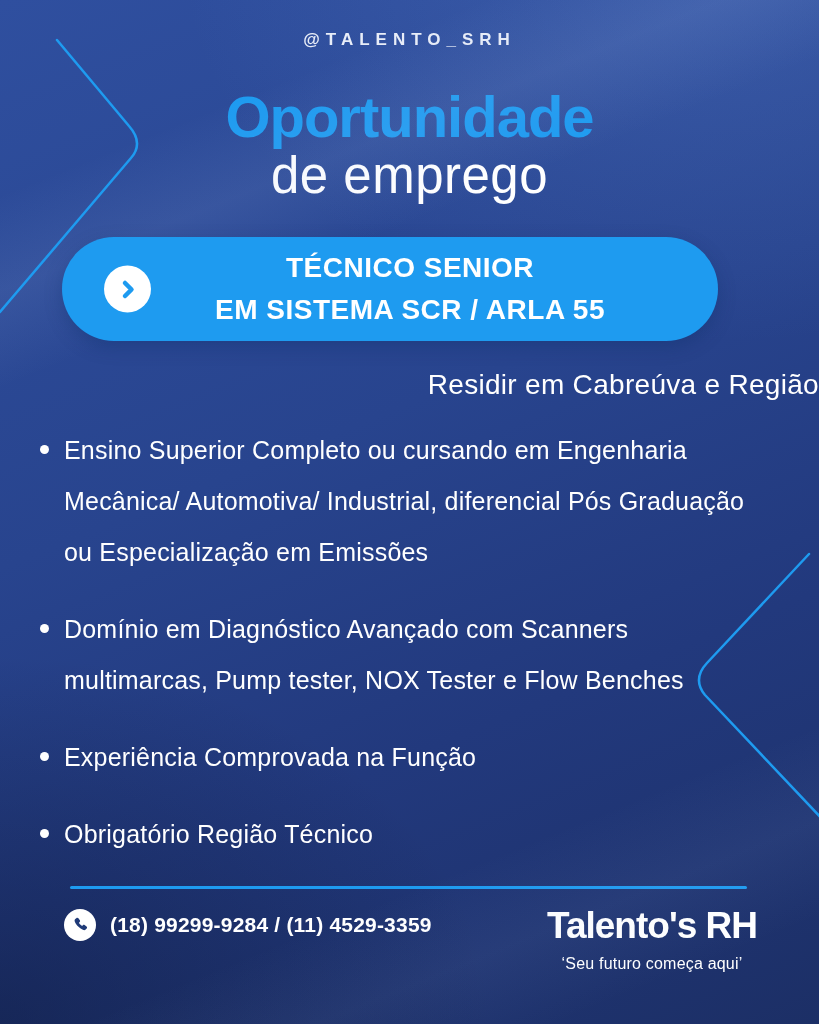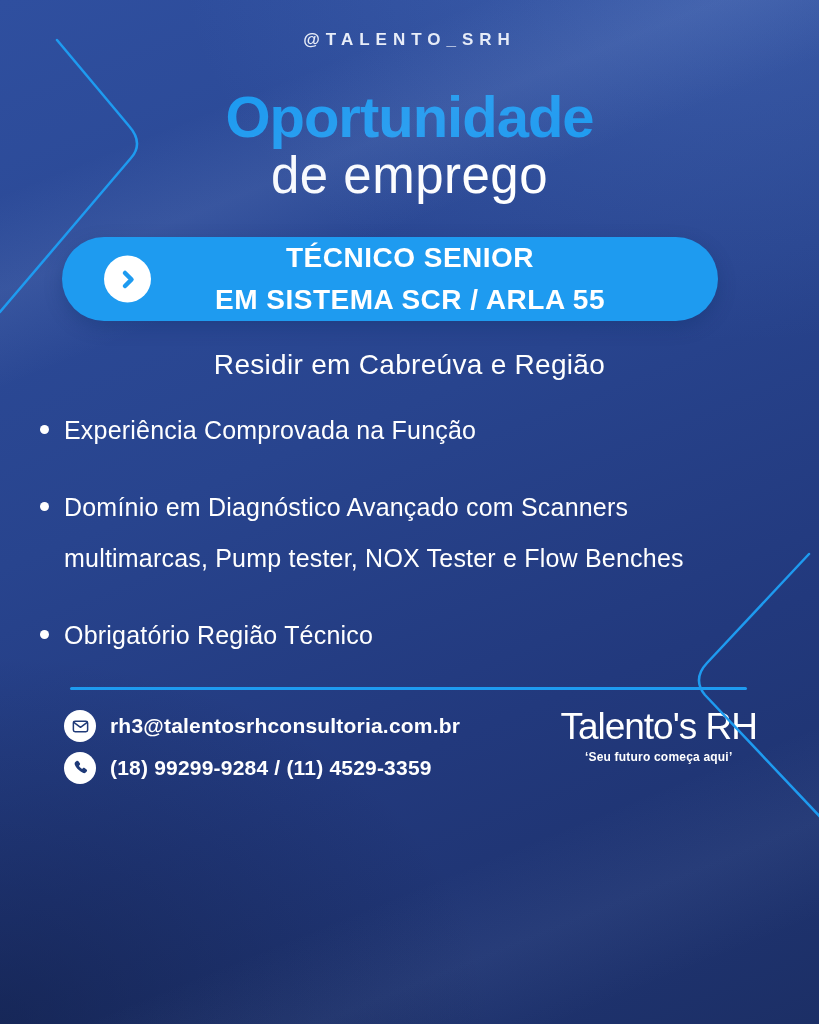--- a/index.html
+++ b/index.html
@@ -44,42 +44,42 @@
     margin-top:4px;
     text-align:center;
     font-size:51px; font-weight:300;
     letter-spacing:0.5px;
     color:#ffffff;
     line-height:1.0;
   }
   .pill {
     position:relative;
     margin:36px 0 0 62px;
-    width:656px; height:84px;
+    width:656px; height:104px;
     border-radius:52px;
     display:flex; align-items:center; justify-content:center;
     box-shadow:0 6px 18px rgba(0,40,90,0.25);
   }
   .pill .arrow-circle {
     position:absolute; left:42px; top:50%;
     transform:translateY(-50%);
     width:47px; height:47px; border-radius:50%;
     background:#ffffff;
     display:flex; align-items:center; justify-content:center;
   }
   .pill .txt {
     text-align:center;
     font-size:28px; font-weight:600;
     letter-spacing:0.5px;
     line-height:1.5;
     padding-left:40px;
   }
   .location {
     margin-top:28px;
-    text-align:center;
+    text-align:right;
     font-size:28px; font-weight:400;
     letter-spacing:0.3px;
   }
   ul.reqs {
     list-style:none;
     margin:24px 44px 0 40px;
   }
   ul.reqs li {
     position:relative;
     padding-left:24px;
@@ -113,27 +113,27 @@
     display:flex; align-items:center; justify-content:center;
     margin-right:14px;
     flex:0 0 auto;
   }
   .contact-text {
     font-size:21px; font-weight:700;
     letter-spacing:0.2px;
   }
   .logo { text-align:center; margin-top:-2px; }
   .logo-name {
-    font-size:37px; font-weight:400;
+    font-size:37px; font-weight:700;
     letter-spacing:-1px;
     line-height:1.0;
   }
   .logo-tagline {
-    margin-top:5px;
-    font-size:12px; font-weight:700;
+    margin-top:11px;
+    font-size:16px; font-weight:400;
     letter-spacing:0.2px;
   }
 </style>
 </head>
 <body>
 
 <div class="poster">
 
   <div class="streak s1"></div>
   <div class="streak s2"></div>
@@ -156,38 +156,30 @@
     </span>
     <div class="txt">
       <div>TÉCNICO SENIOR</div>
       <div>EM SISTEMA SCR / ARLA 55</div>
     </div>
   </div>
 
   <div class="location">Residir em Cabreúva e Região</div>
 
   <ul class="reqs">
+    <li>Ensino Superior Completo ou cursando em Engenharia Mecânica/ Automotiva/ Industrial, diferencial Pós Graduação ou Especialização em Emissões</li>
+    <li>Domínio em Diagnóstico Avançado com Scanners multimarcas, Pump tester, NOX Tester e Flow Benches</li>
     <li>Experiência Comprovada na Função</li>
-    <li>Domínio em Diagnóstico Avançado com Scanners multimarcas, Pump tester, NOX Tester e Flow Benches</li>
     <li>Obrigatório Região Técnico</li>
   </ul>
 
   <div class="divider" style="background:#1E9BF0"></div>
 
   <div class="footer">
     <div>
-      <div class="contact-row">
-        <span class="contact-icon">
-          <svg width="19" height="19" viewBox="0 0 24 24">
-            <rect x="3" y="5.5" width="18" height="13" rx="2.2" fill="none" stroke="#1F3A78" stroke-width="1.9"></rect>
-            <path d="M4 7 L12 13 L20 7" fill="none" stroke="#1F3A78" stroke-width="1.9" stroke-linecap="round" stroke-linejoin="round"></path>
-          </svg>
-        </span>
-        <span class="contact-text">rh3@talentosrhconsultoria.com.br</span>
-      </div>
       <div class="contact-row">
         <span class="contact-icon">
           <svg width="18" height="18" viewBox="0 0 24 24">
             <path d="M7.1 2.9c.8-.8 2.1-.7 2.8.2l1.9 2.6c.5.7.4 1.7-.2 2.3l-1 1c.7 1.6 2.6 3.5 4.2 4.2l1-1c.6-.6 1.6-.7 2.3-.2l2.6 1.9c.9.7 1 2 .2 2.8l-1.3 1.3c-.8.8-2 1.1-3.1.7-2.5-1-4.9-2.6-6.9-4.6s-3.6-4.4-4.6-6.9c-.4-1.1-.1-2.3.7-3.1z" fill="#1F3A78"></path>
           </svg>
         </span>
         <span class="contact-text">(18) 99299-9284 / (11) 4529-3359</span>
       </div>
     </div>
 

